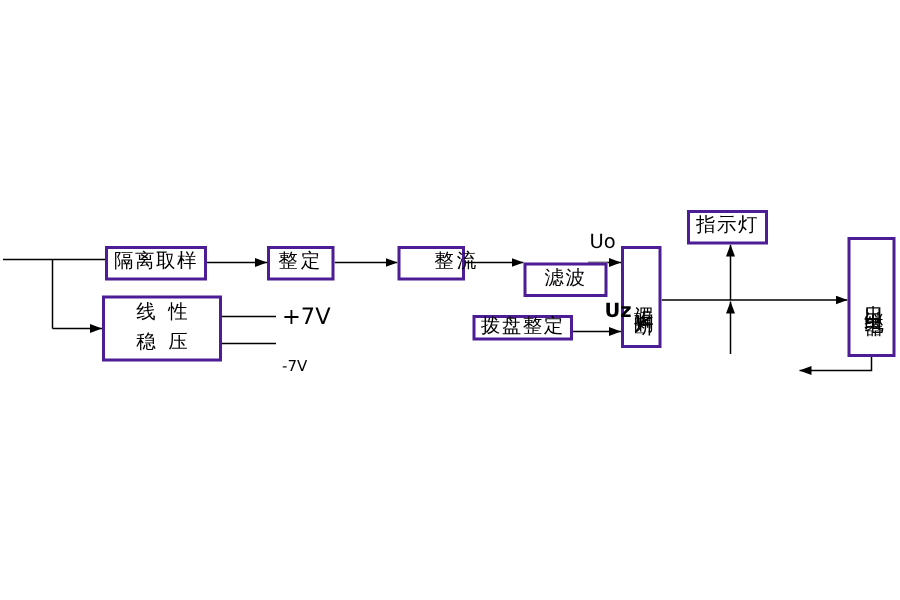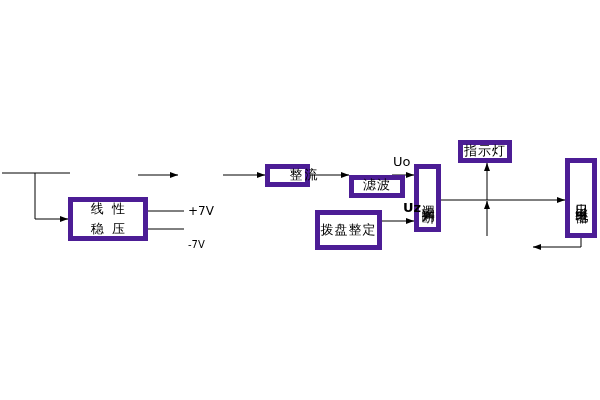--- a/index.html
+++ b/index.html
@@ -8,21 +8,21 @@
     position: relative;
     background: #ffffff;
     color: #000000;
     font-family: "DejaVu Sans", "Liberation Sans", sans-serif;
     overflow: hidden;
   }
   .canvas { position: absolute; inset: 0; background: #ffffff; }
   .wires { position: absolute; left: 0; top: 0; }
   .box {
     position: absolute;
-    border: 5px solid #4c1d95;
+    border: 2px solid #4c1d95;
     background: #ffffff;
     display: flex;
     align-items: center;
     justify-content: center;
     font-size: 13px;
     line-height: 1.1;
     white-space: pre;
   }
   .vbox {
     writing-mode: vertical-rl;
@@ -62,41 +62,43 @@
     <line x1="441" y1="200" x2="565" y2="200" stroke="#000" stroke-width="1" marker-end="url(#arr)"></line>
     <line x1="487" y1="200" x2="487" y2="163" stroke="#000" stroke-width="1" marker-end="url(#arr)"></line>
     <line x1="487" y1="236" x2="487" y2="201" stroke="#000" stroke-width="1" marker-end="url(#arr)"></line>
     <polyline points="581,238 581,247 533,247" fill="none" stroke="#000" stroke-width="1" marker-end="url(#arr)"></polyline>
 
     <line x1="148" y1="211" x2="184" y2="211" stroke="#000" stroke-width="1"></line>
     <line x1="148" y1="229" x2="184" y2="229" stroke="#000" stroke-width="1"></line>
   </svg>
 
 
+  <div class="box" style="left:70px; top:164px; width:68px; height:23px; letter-spacing:1px;">隔离取样</div>
 
+  <div class="box" style="left:178px; top:164px; width:45px; height:23px; letter-spacing:2px;">整定</div>
 
   <div class="box" style="left:265px; top:164px; width:45px; height:23px; letter-spacing:2px;padding-left:34px;">整流</div>
 
   <div class="box" style="left:349px; top:175px; width:56px; height:23px; letter-spacing:1px;font-family:Liberation Mono, monospace;">滤波</div>
 
   <div class="box vbox" style="left:414px; top:164px; width:27px; height:68px;">逻辑判断</div>
 
-  <div class="box" style="left:315px; top:210px; width:67px; height:40px; letter-spacing:1px;">拨盘整定</div>
+  <div class="box" style="left:315px; top:210px; width:67px; height:17px; letter-spacing:1px;font-family:Liberation Mono, monospace;">拨盘整定</div>
 
   <div class="box" style="left:458px; top:140px; width:54px; height:23px; letter-spacing:1px;">指示灯</div>
 
 
   <div class="box vbox" style="left:565px; top:158px; width:32px; height:80px;">出口继电器</div>
 
   <div class="box two-line" style="left:68px; top:197px; width:80px; height:44px;">
     <div>线  性</div>
     <div>稳  压</div>
   </div>
 
   <div class="txt" style="left:393px; top:154px;">Uo</div>
 
   <div class="txt" style="left:403px; top:200px;font-weight:bold;">Uz</div>
 
-  <div class="txt" style="left:188px; top:203px; font-size:12px;">+7V</div>
+  <div class="txt" style="left:188px; top:203px; font-size:15px;">+7V</div>
 
   <div class="txt" style="left:188px; top:237px; font-size:10px;">-7V</div>
 
 </div>
 
 </body></html>

